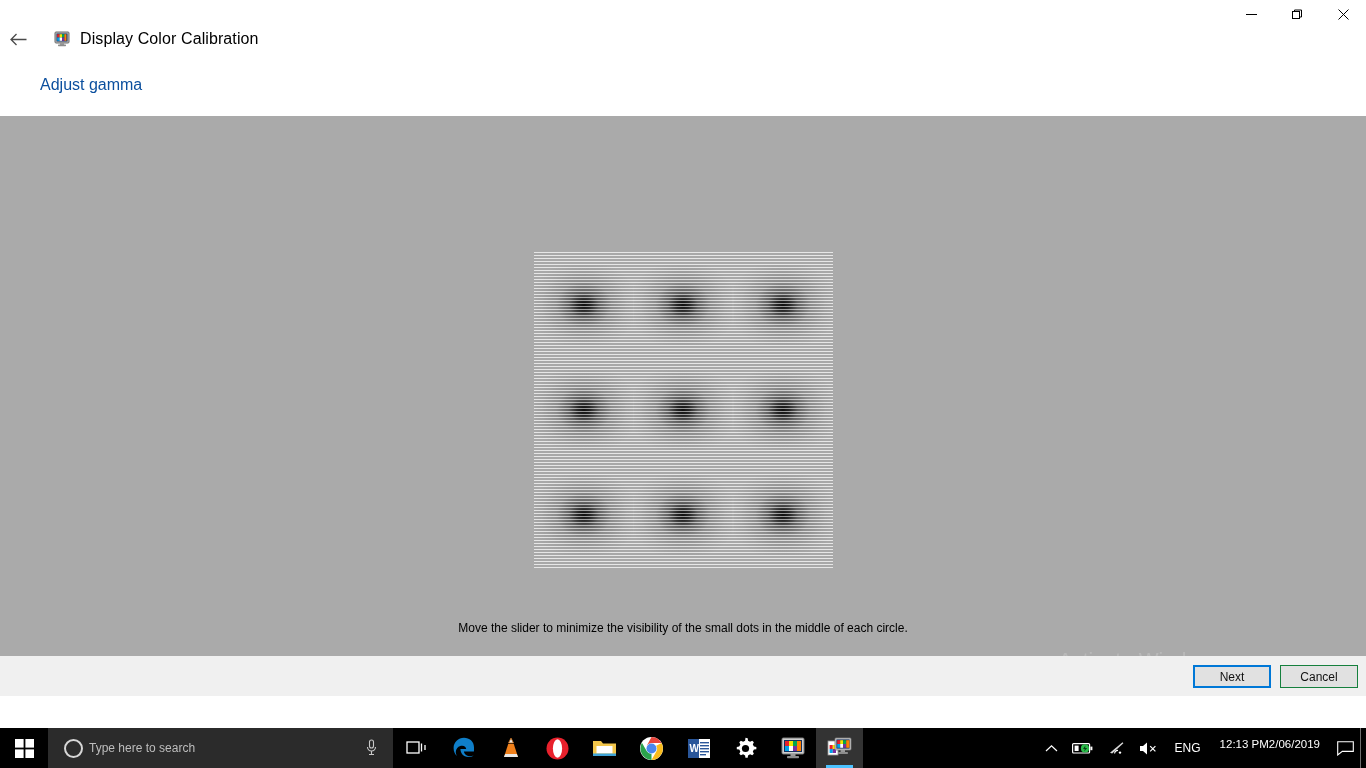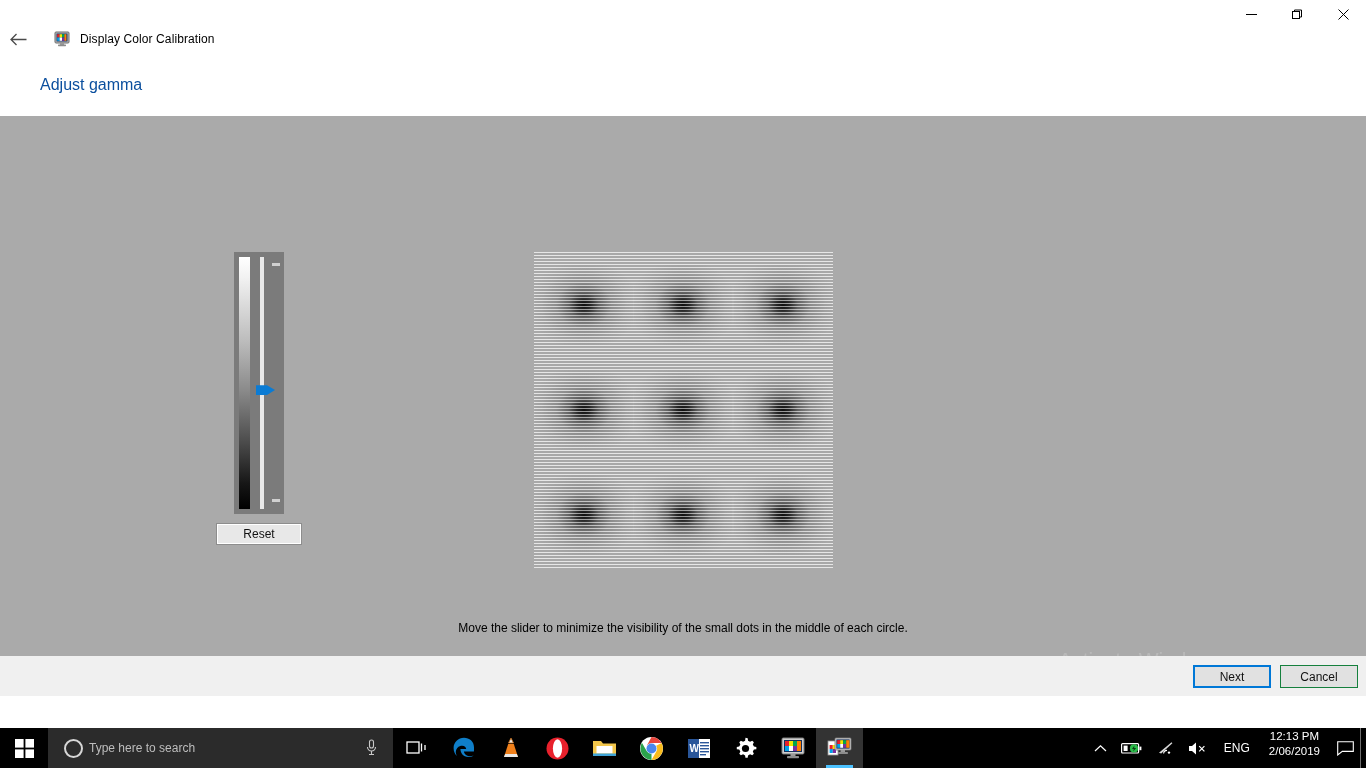--- a/index.html
+++ b/index.html
@@ -35,21 +35,21 @@
     width: 30px; height: 24px;
     display: flex; align-items: center; justify-content: center;
     margin-left: 3px;
   }
   .app-icon {
     width: 16px; height: 16px; margin-left: 21px;
     position: relative; display: block;
   }
   .app-title {
     margin-left: 10px;
-    font-size: 12px; color: #000;
+    font-size: 16px; color: #000;
     letter-spacing: .1px;
   }
 
   
   .page-title {
     position: absolute; top: 76px; left: 40px;
     font-size: 16px; color: #0b4f9e; font-weight: 400;
   }
 
   
@@ -230,21 +230,21 @@
     position: absolute; right: 0; top: 0;
     height: 40px;
     display: flex; 
   }
   .tray-item {
     height: 40px; display: flex; align-items: center; justify-content: center;
     padding: 0 7px; color: #ffffff;
   }
   .tray-lang { font-size: 12px; padding: 0 9px; }
   .tray-clock {
-    display: flex; flex-direction: column; align-items: center; justify-content: center;
+    display: flex; flex-direction: row; align-items: center; justify-content: center;
     height: 32px; padding: 0 10px;
     font-size: 11.5px; color: #ffffff; line-height: 15px;
   }
   .tray-action { width: 30px; height: 40px; display: flex; align-items: center; justify-content: center; }
   .show-desktop {
     width: 6px; height: 40px;
     border-left: 1px solid #6e6e6e;
   }
 </style>
 </head>
@@ -292,30 +292,20 @@
       <rect x="4" y="13.6" width="8" height="1.6" rx="0.6" fill="#8c8c8c"></rect>
     </svg>
   </div>
   <div class="app-title">Display Color Calibration</div>
 </div>
 
 <div class="page-title">Adjust gamma</div>
 
 <div class="workarea">
 
-  <div class="slider-group">
-    <div class="slider-panel">
-      <div class="grad-bar"></div>
-      <div class="track"></div>
-      <div class="tick top"></div>
-      <div class="tick bottom"></div>
-      <div class="thumb" style="top: 130.61px;"></div>
-    </div>
-    <div class="reset-btn">Reset</div>
-  </div>
 
   <div class="pattern-wrap">
     <div class="pattern" id="pattern-cells">
         <div class="dotcell" style="left: 0px; top: 0px; width: 99.6667px; height: 105.333px;">
           <div class="ring"></div>
         </div>
         <div class="dotcell" style="left: 99.6667px; top: 0px; width: 99.6667px; height: 105.333px;">
           <div class="ring"></div>
         </div>
         <div class="dotcell" style="left: 199.333px; top: 0px; width: 99.6667px; height: 105.333px;">

